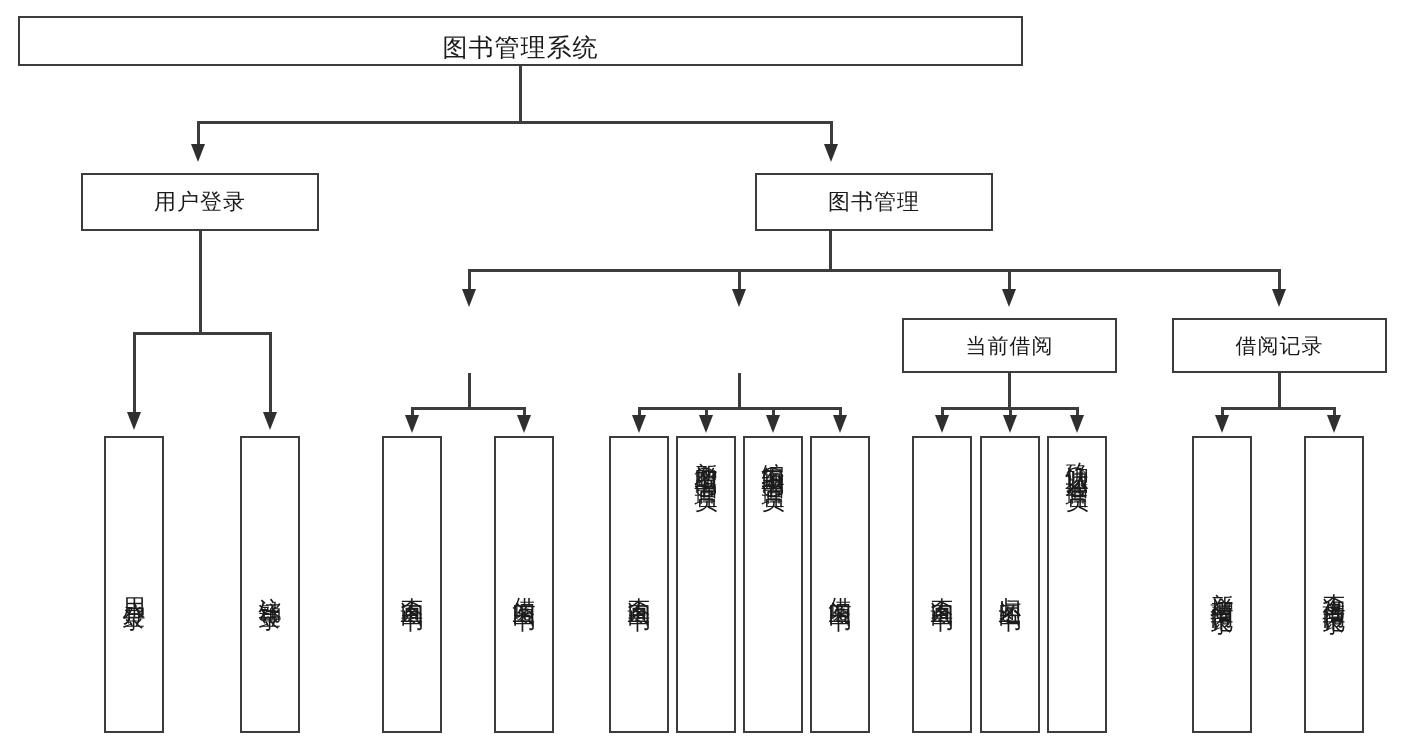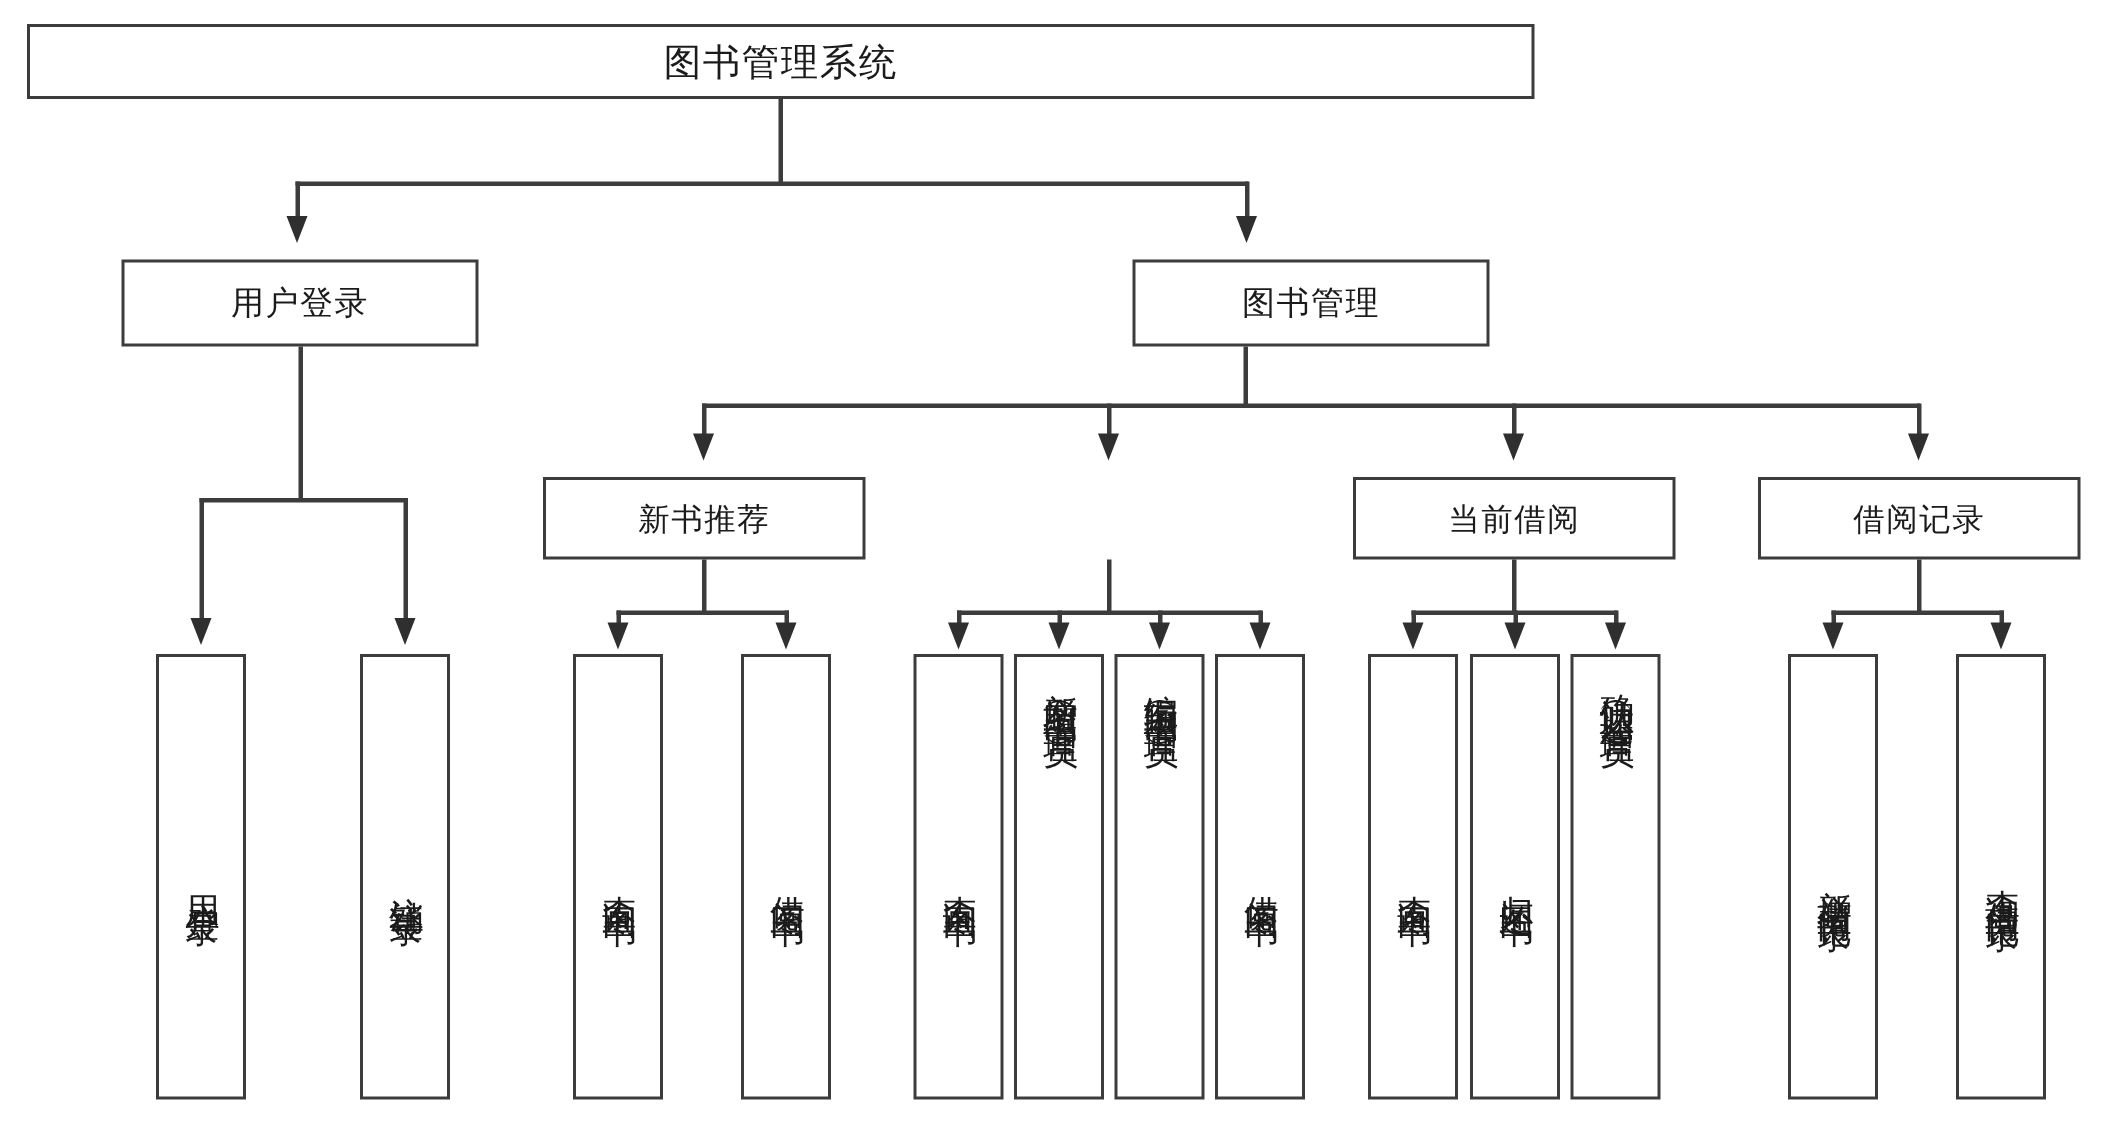--- a/index.html
+++ b/index.html
@@ -25,20 +25,21 @@
     background: #ffffff;
     border: 2.5px solid #3c3c3c;
     display: flex;
     align-items: center;
     justify-content: center;
     color: #1b1b1b;
   }
   .node.root {
     font-size: 25px;
     letter-spacing: 1px;
+    align-items: flex-end;
   }
   .node.lvl2 {
     font-size: 22px;
     letter-spacing: 1px;
   }
   .node.lvl3 {
     font-size: 21px;
     letter-spacing: 1px;
   }
   
@@ -132,23 +133,20 @@
   <div class="ln h" style="left:468px; top:269px; width:812px;"></div>
   <div class="ln v" style="left:468px; top:269px; height:22px;"></div>
   <div class="arrow" style="left:462px; top:289px;"></div>
   <div class="ln v" style="left:738px; top:269px; height:22px;"></div>
   <div class="arrow" style="left:732px; top:289px;"></div>
   <div class="ln v" style="left:1008px; top:269px; height:22px;"></div>
   <div class="arrow" style="left:1002px; top:289px;"></div>
   <div class="ln v" style="left:1278px; top:269px; height:22px;"></div>
   <div class="arrow" style="left:1272px; top:289px;"></div>
 
-  <div class="node lvl3" style="left:362px; top:318px; width:215px; height:55px;">
-    <span>新书推荐</span>
-  </div>
   <div class="node lvl3" style="left:902px; top:318px; width:215px; height:55px;">
     <span>当前借阅</span>
   </div>
   <div class="node lvl3" style="left:1172px; top:318px; width:215px; height:55px;">
     <span>借阅记录</span>
   </div>
 
   <div class="ln v" style="left:468px; top:373px; height:36px;"></div>
   <div class="ln h" style="left:411px; top:407px; width:115px;"></div>
   <div class="ln v" style="left:411px; top:407px; height:10px;"></div>

